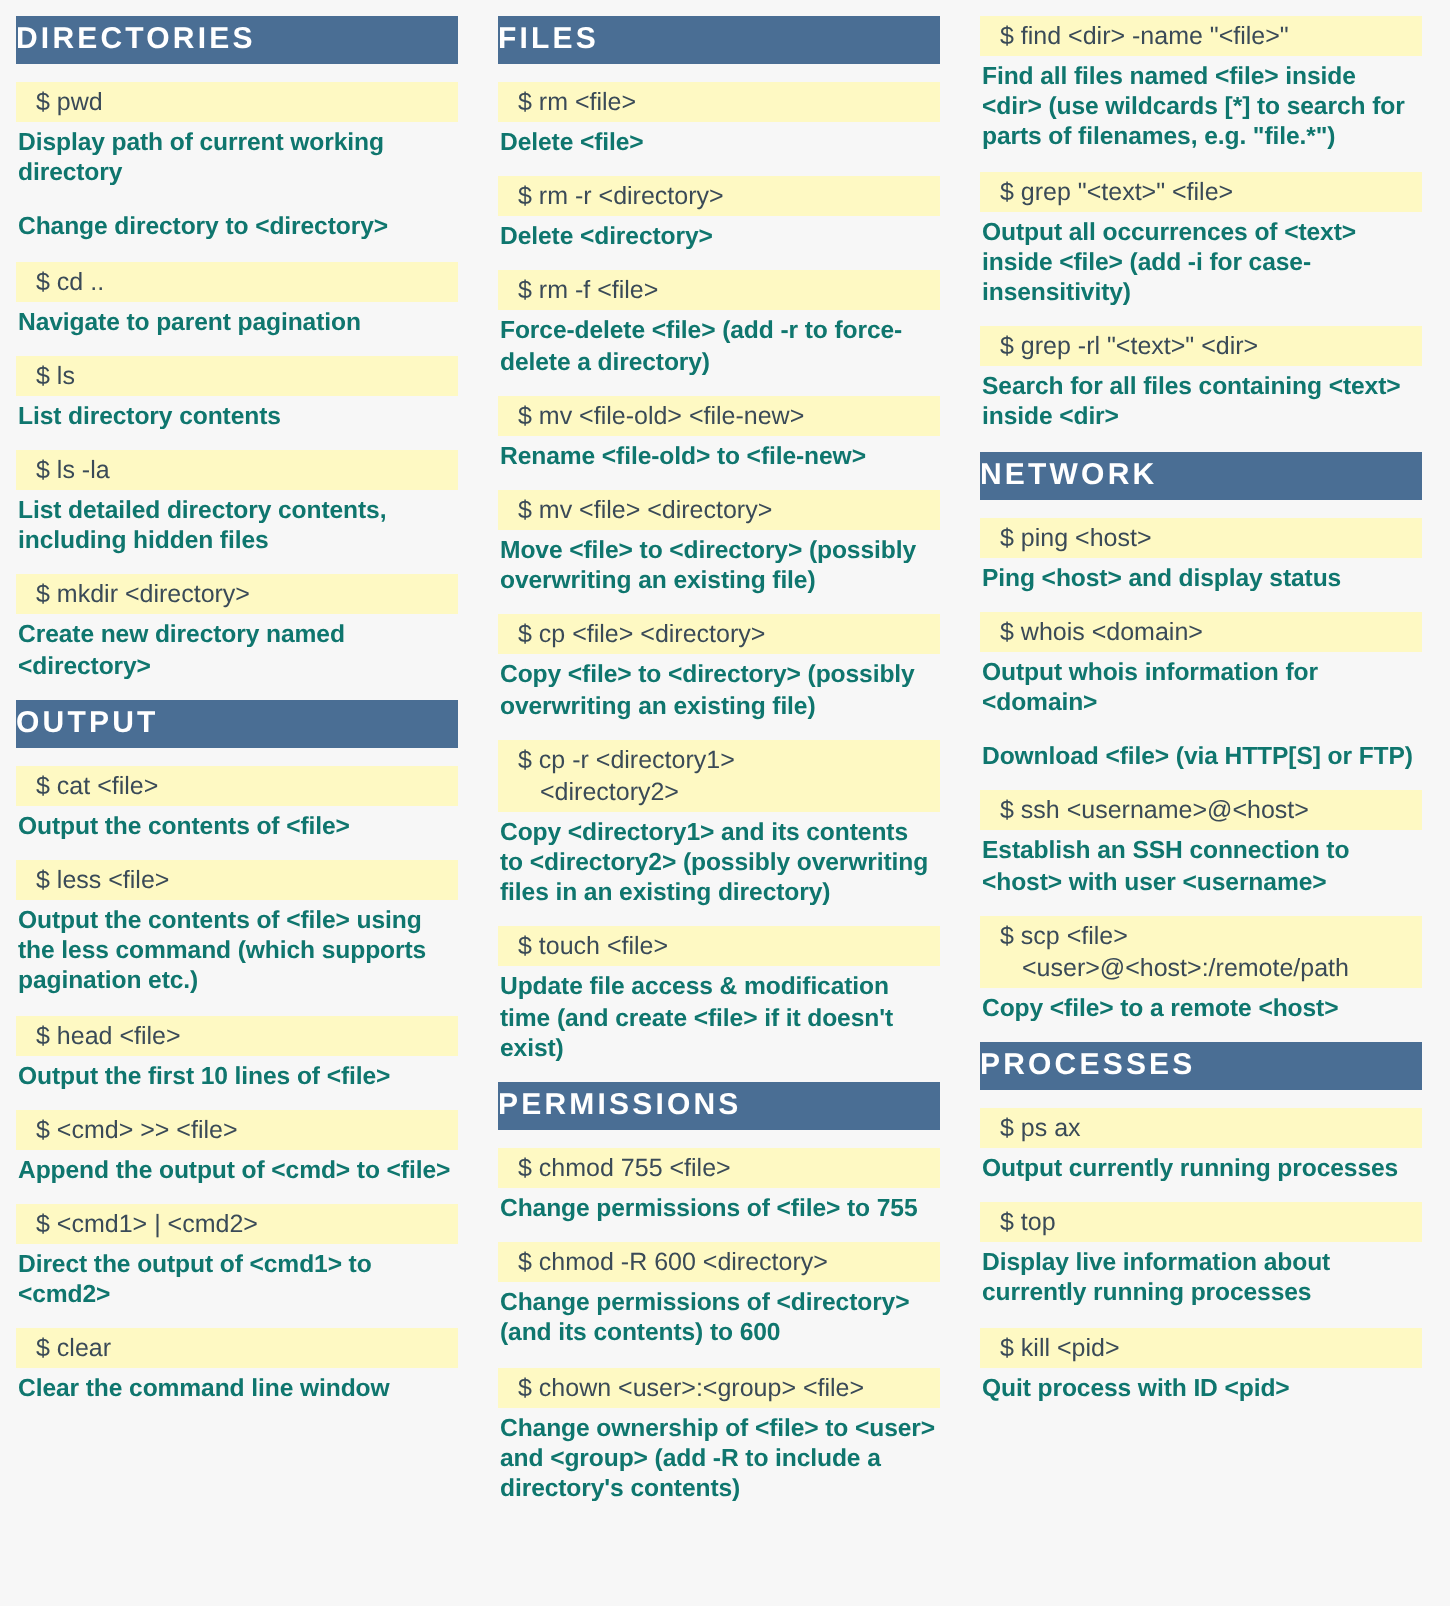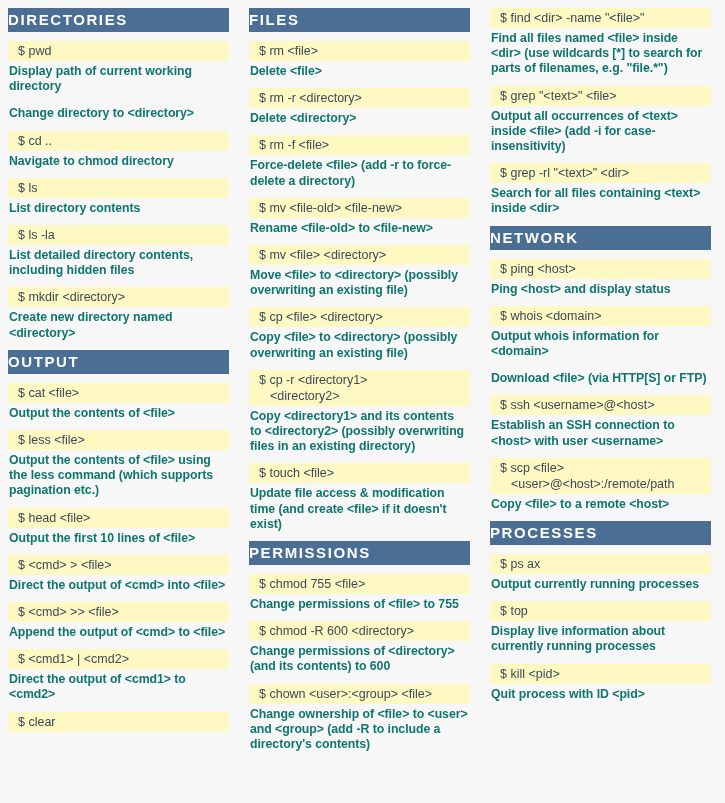--- a/index.html
+++ b/index.html
@@ -73,21 +73,21 @@
         <div class="section-header">DIRECTORIES</div>
         <div class="entry">
           <div class="cmd"><span>$ pwd</span></div>
           <div class="desc">Display path of current working directory</div>
         </div>
         <div class="entry">
           <div class="desc">Change directory to &lt;directory&gt;</div>
         </div>
         <div class="entry">
           <div class="cmd"><span>$ cd ..</span></div>
-          <div class="desc">Navigate to chmod directory</div>
+          <div class="desc">Navigate to parent pagination</div>
         </div>
         <div class="entry">
           <div class="cmd"><span>$ ls</span></div>
           <div class="desc">List directory contents</div>
         </div>
         <div class="entry">
           <div class="cmd"><span>$ ls -la</span></div>
           <div class="desc">List detailed directory contents, including hidden files</div>
         </div>
         <div class="entry">
@@ -103,33 +103,30 @@
         </div>
         <div class="entry">
           <div class="cmd"><span>$ less &lt;file&gt;</span></div>
           <div class="desc">Output the contents of &lt;file&gt; using the less command (which supports pagination etc.)</div>
         </div>
         <div class="entry">
           <div class="cmd"><span>$ head &lt;file&gt;</span></div>
           <div class="desc">Output the first 10 lines of &lt;file&gt;</div>
         </div>
         <div class="entry">
-          <div class="cmd"><span>$ &lt;cmd&gt; &gt; &lt;file&gt;</span></div>
-          <div class="desc">Direct the output of &lt;cmd&gt; into &lt;file&gt;</div>
-        </div>
-        <div class="entry">
           <div class="cmd"><span>$ &lt;cmd&gt; &gt;&gt; &lt;file&gt;</span></div>
           <div class="desc">Append the output of &lt;cmd&gt; to &lt;file&gt;</div>
         </div>
         <div class="entry">
           <div class="cmd"><span>$ &lt;cmd1&gt; | &lt;cmd2&gt;</span></div>
           <div class="desc">Direct the output of &lt;cmd1&gt; to &lt;cmd2&gt;</div>
         </div>
         <div class="entry">
           <div class="cmd"><span>$ clear</span></div>
+          <div class="desc">Clear the command line window</div>
         </div>
       </div>
     </div>
     <div class="column">
       <div class="section">
         <div class="section-header">FILES</div>
         <div class="entry">
           <div class="cmd"><span>$ rm &lt;file&gt;</span></div>
           <div class="desc">Delete &lt;file&gt;</div>
         </div>

